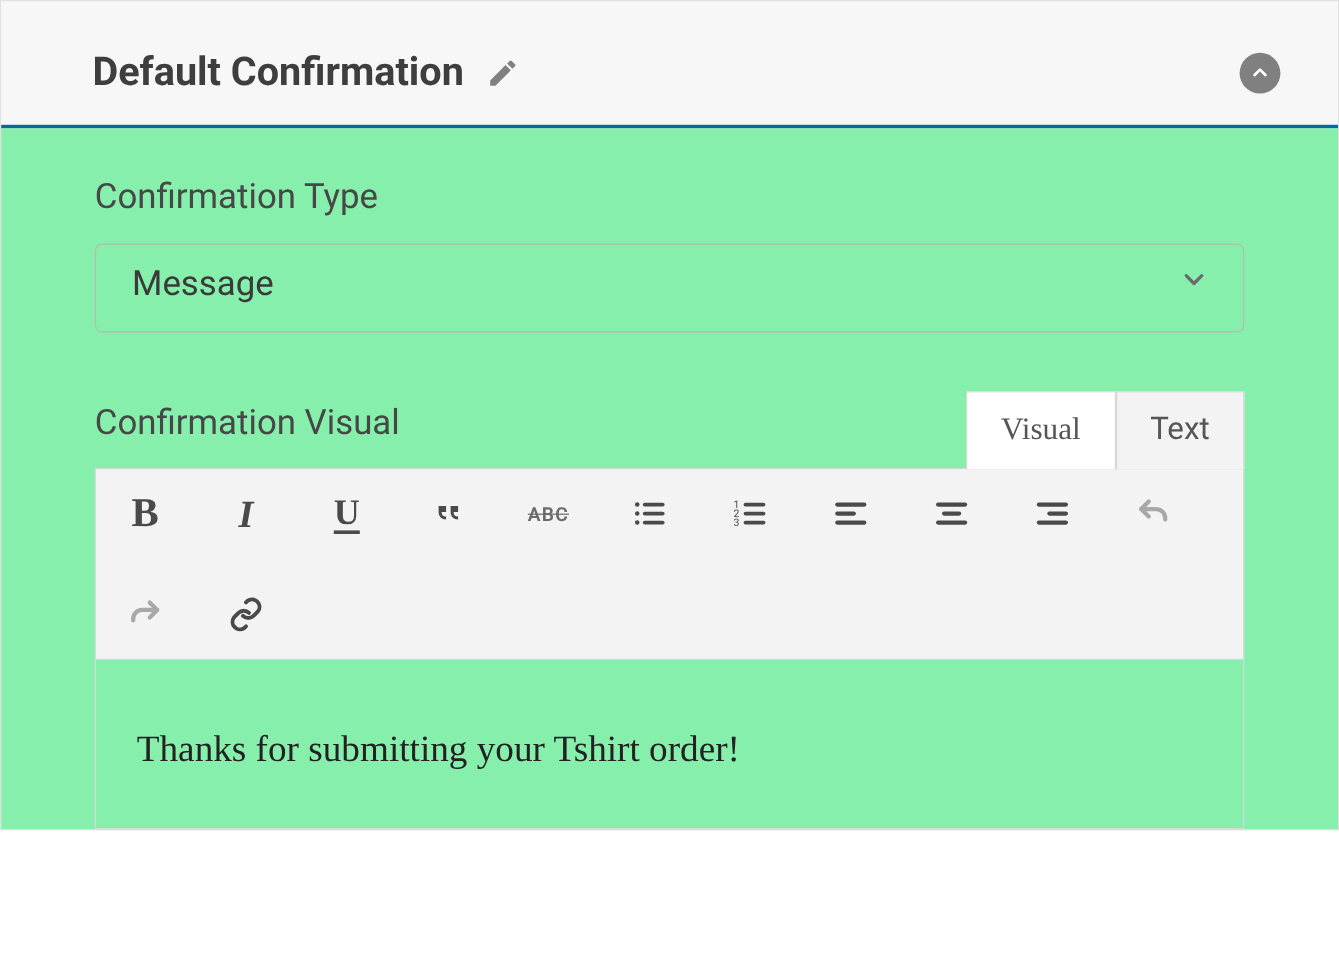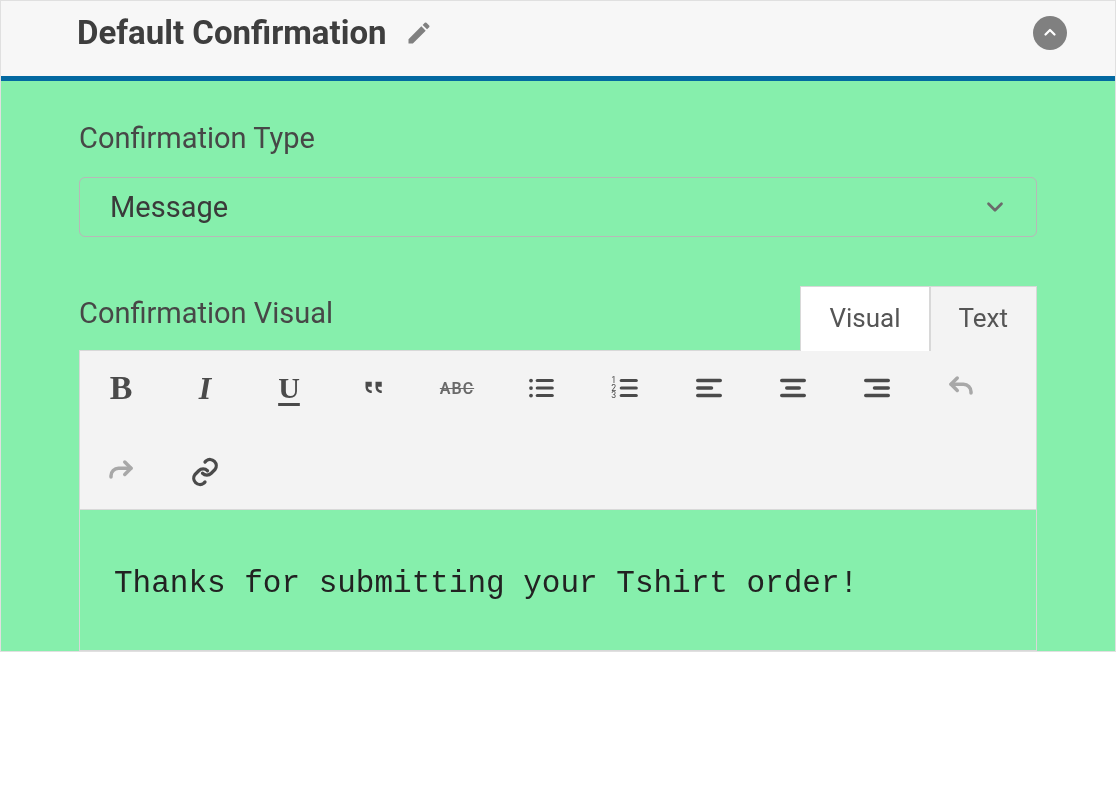--- a/index.html
+++ b/index.html
@@ -1,22 +1,22 @@
 <!DOCTYPE html>
 <html><head>
 <meta charset="utf-8">
 <style>
   * { box-sizing: border-box; margin: 0; padding: 0; }
   html, body { width: 1116px; height: 802px; font-family: -apple-system, BlinkMacSystemFont, "Segoe UI", Roboto, sans-serif; background: #fff; }
   .panel { border: 1px solid #e0e0e0; border-top: none; }
   .panel-header {
     background: #f7f7f7;
     border-top: 1px solid #e0e0e0;
-    border-bottom: 5px solid #0369a1;
-    padding: 12px 48px 24px 76px;
+    border-bottom: 3px solid #0369a1;
+    padding: 40px 48px 24px 76px;
     display: flex;
     align-items: center;
     justify-content: space-between;
   }
   .panel-title-wrap { display: flex; align-items: center; gap: 18px; }
   .panel-title { font-size: 33px; font-weight: 700; color: #3e3e3e; }
   .edit-icon { width: 28px; height: 28px; color: #808080; cursor: pointer; }
   .collapse-btn {
     width: 34px; height: 34px; border-radius: 50%;
     background: #808080; display: flex; align-items: center; justify-content: center;
@@ -25,22 +25,22 @@
   .collapse-btn svg { width: 18px; height: 18px; color: #fff; }
 
   .panel-body { padding: 40px 78px 0 78px; background: #86efac; }
 
   .field-label { font-size: 29px; color: #474747; font-weight: 400; margin-bottom: 22px; }
 
   .select-wrap {
     position: relative;
     border: 1px solid #b8b8b8;
     border-radius: 6px;
-    height: 60px;
-    display: flex; align-items: center;
+    height: 74px;
+    display: flex; align-items: flex-start;
     padding: 16px 30px;
     cursor: pointer;
     margin-bottom: 48px;
   }
   .select-value { font-size: 29px; color: #3a3a3a; }
   .select-chevron { position: absolute; right: 28px; width: 26px; height: 26px; color: #6b6b6b; }
 
   .message-section { }
 
   .msg-header-row { display: flex; align-items: flex-end; justify-content: space-between; }
@@ -55,20 +55,21 @@
     font-size: 26px;
     padding: 16px 28px 18px 28px;
     cursor: pointer;
     position: relative;
     top: 1px;
   }
   .editor-tab.active {
     background: #fff;
     color: #555;
     z-index: 2;
+    font-family: Liberation Serif, serif;
   }
   .editor-tab + .editor-tab { margin-left: 0; }
 
   .editor-box {
     border: 1px solid #d8d8d8;
   }
   .toolbar {
     background: #f3f3f3;
     border-bottom: 1px solid #d8d8d8;
     padding: 16px 20px;
@@ -86,21 +87,21 @@
   }
   .tb-btn.dim { color: #a8a8a8; }
   .tb-btn svg { width: 30px; height: 30px; }
   .tb-btn .bold-b { font-weight: 900; font-family: Georgia, serif; font-size: 34px; }
   .tb-btn .italic-i { font-style: italic; font-family: Georgia, serif; font-size: 32px; font-weight: 600;}
   .tb-btn .underline-u { text-decoration: underline; font-family: Georgia, serif; font-size: 30px; font-weight: 600; text-underline-offset: 5px; text-decoration-thickness: 3px;}
   .tb-btn .strike { text-decoration: line-through; font-size: 16px; font-weight: 600; letter-spacing: 1px; color: #6a6a6a;}
 
   .editor-content {
     padding: 56px 34px 40px 34px;
-    font-family: Liberation Mono, monospace;
+    font-family: Liberation Serif, serif;
     font-size: 31px;
     color: #222;
     min-height: 140px;
   }
 
   
 </style>
 </head>
 <body>
 

